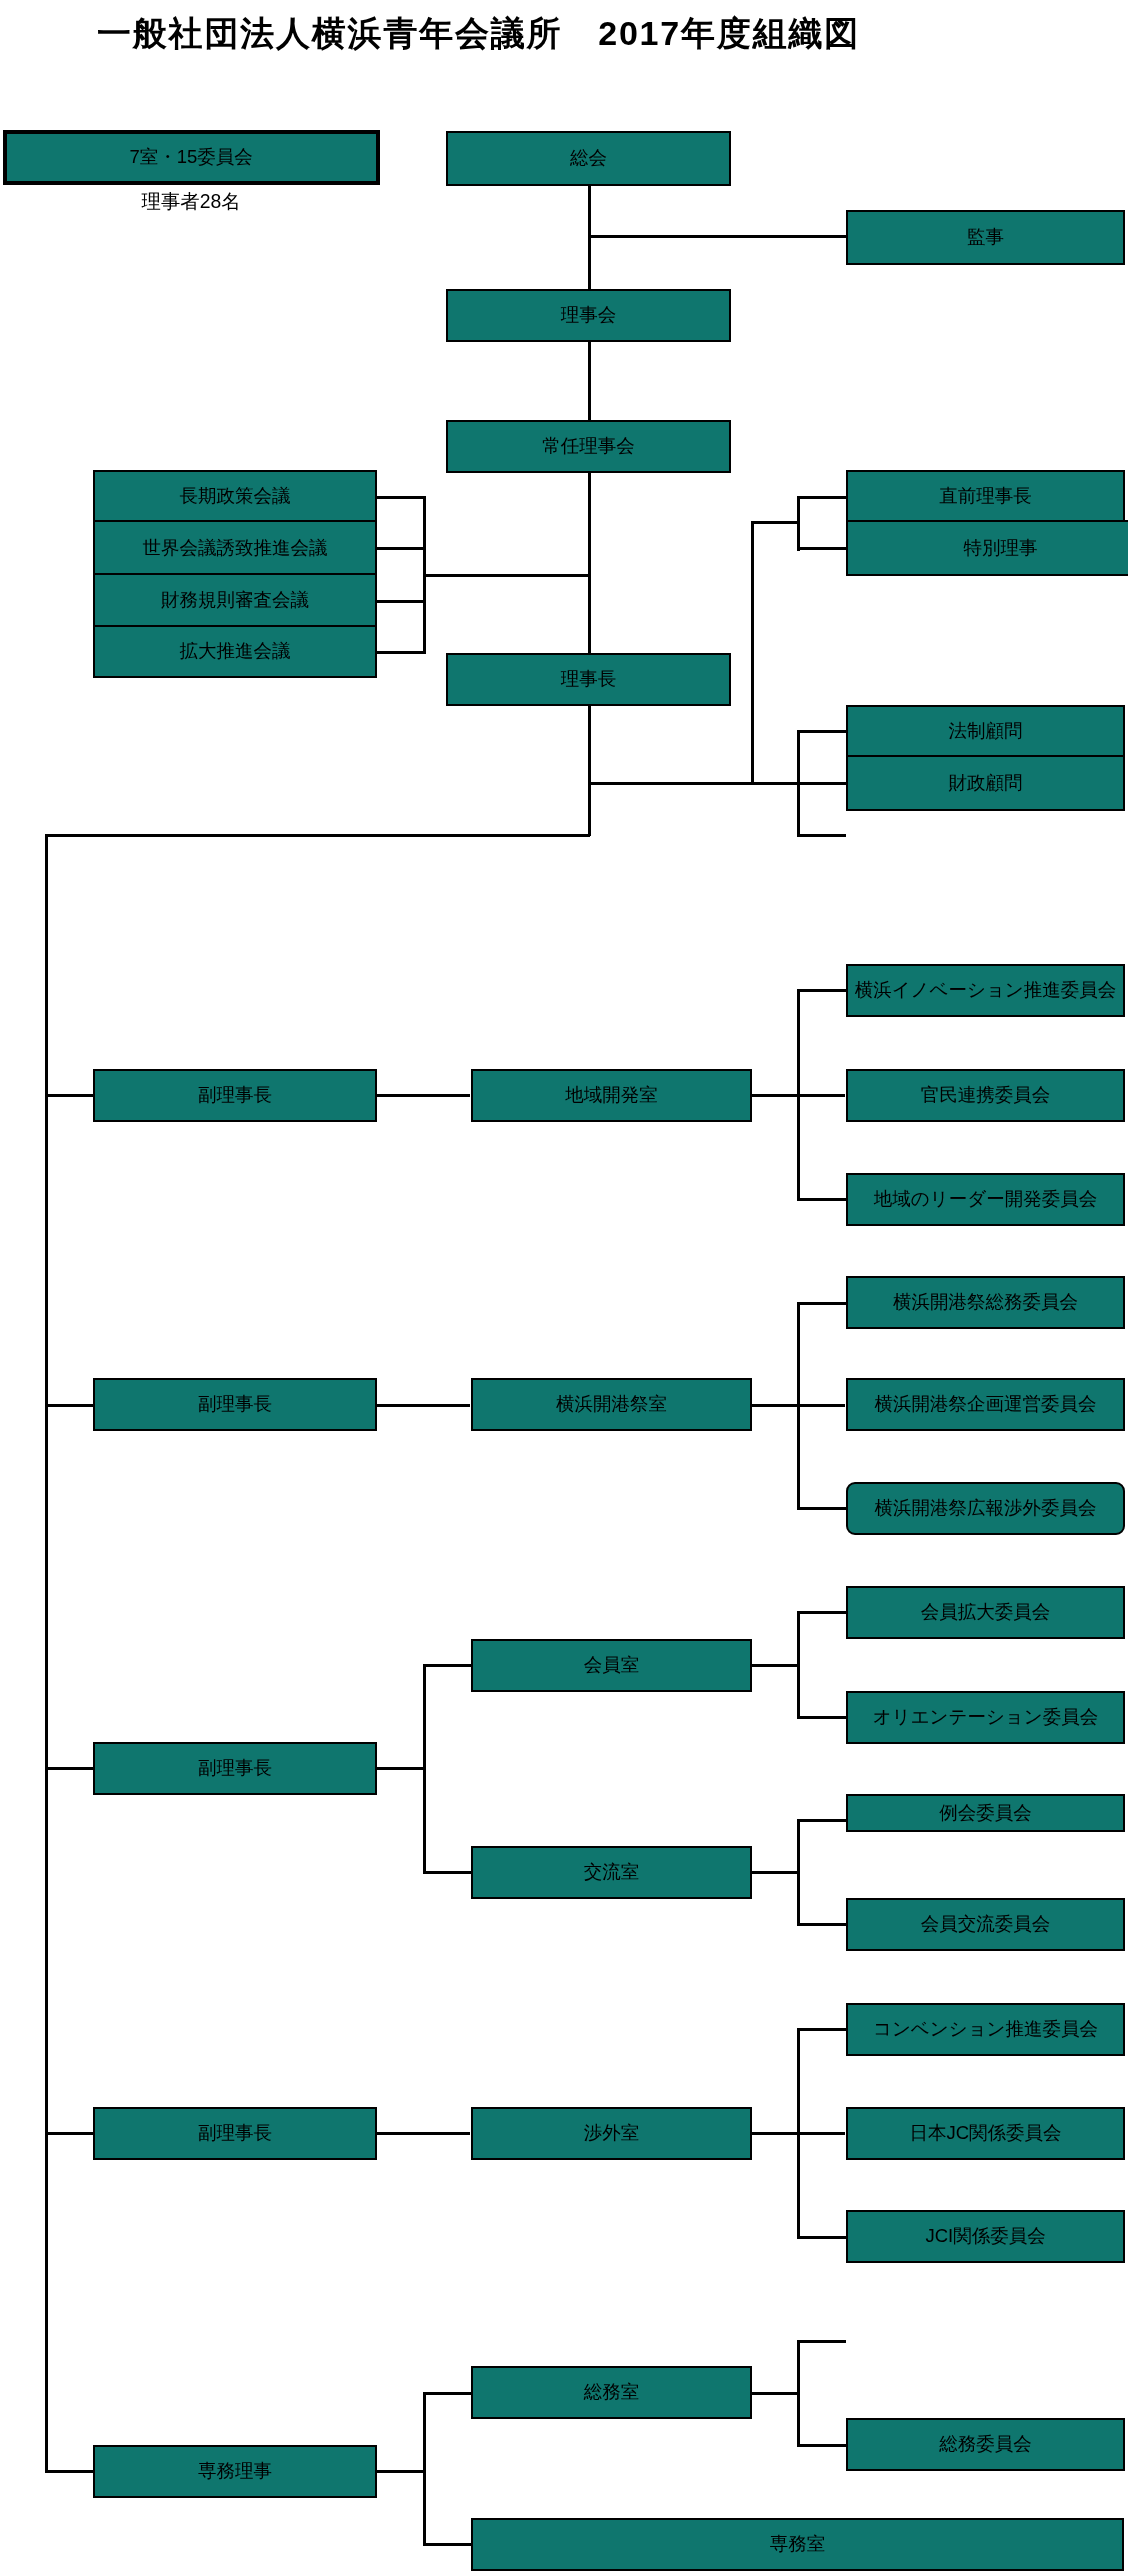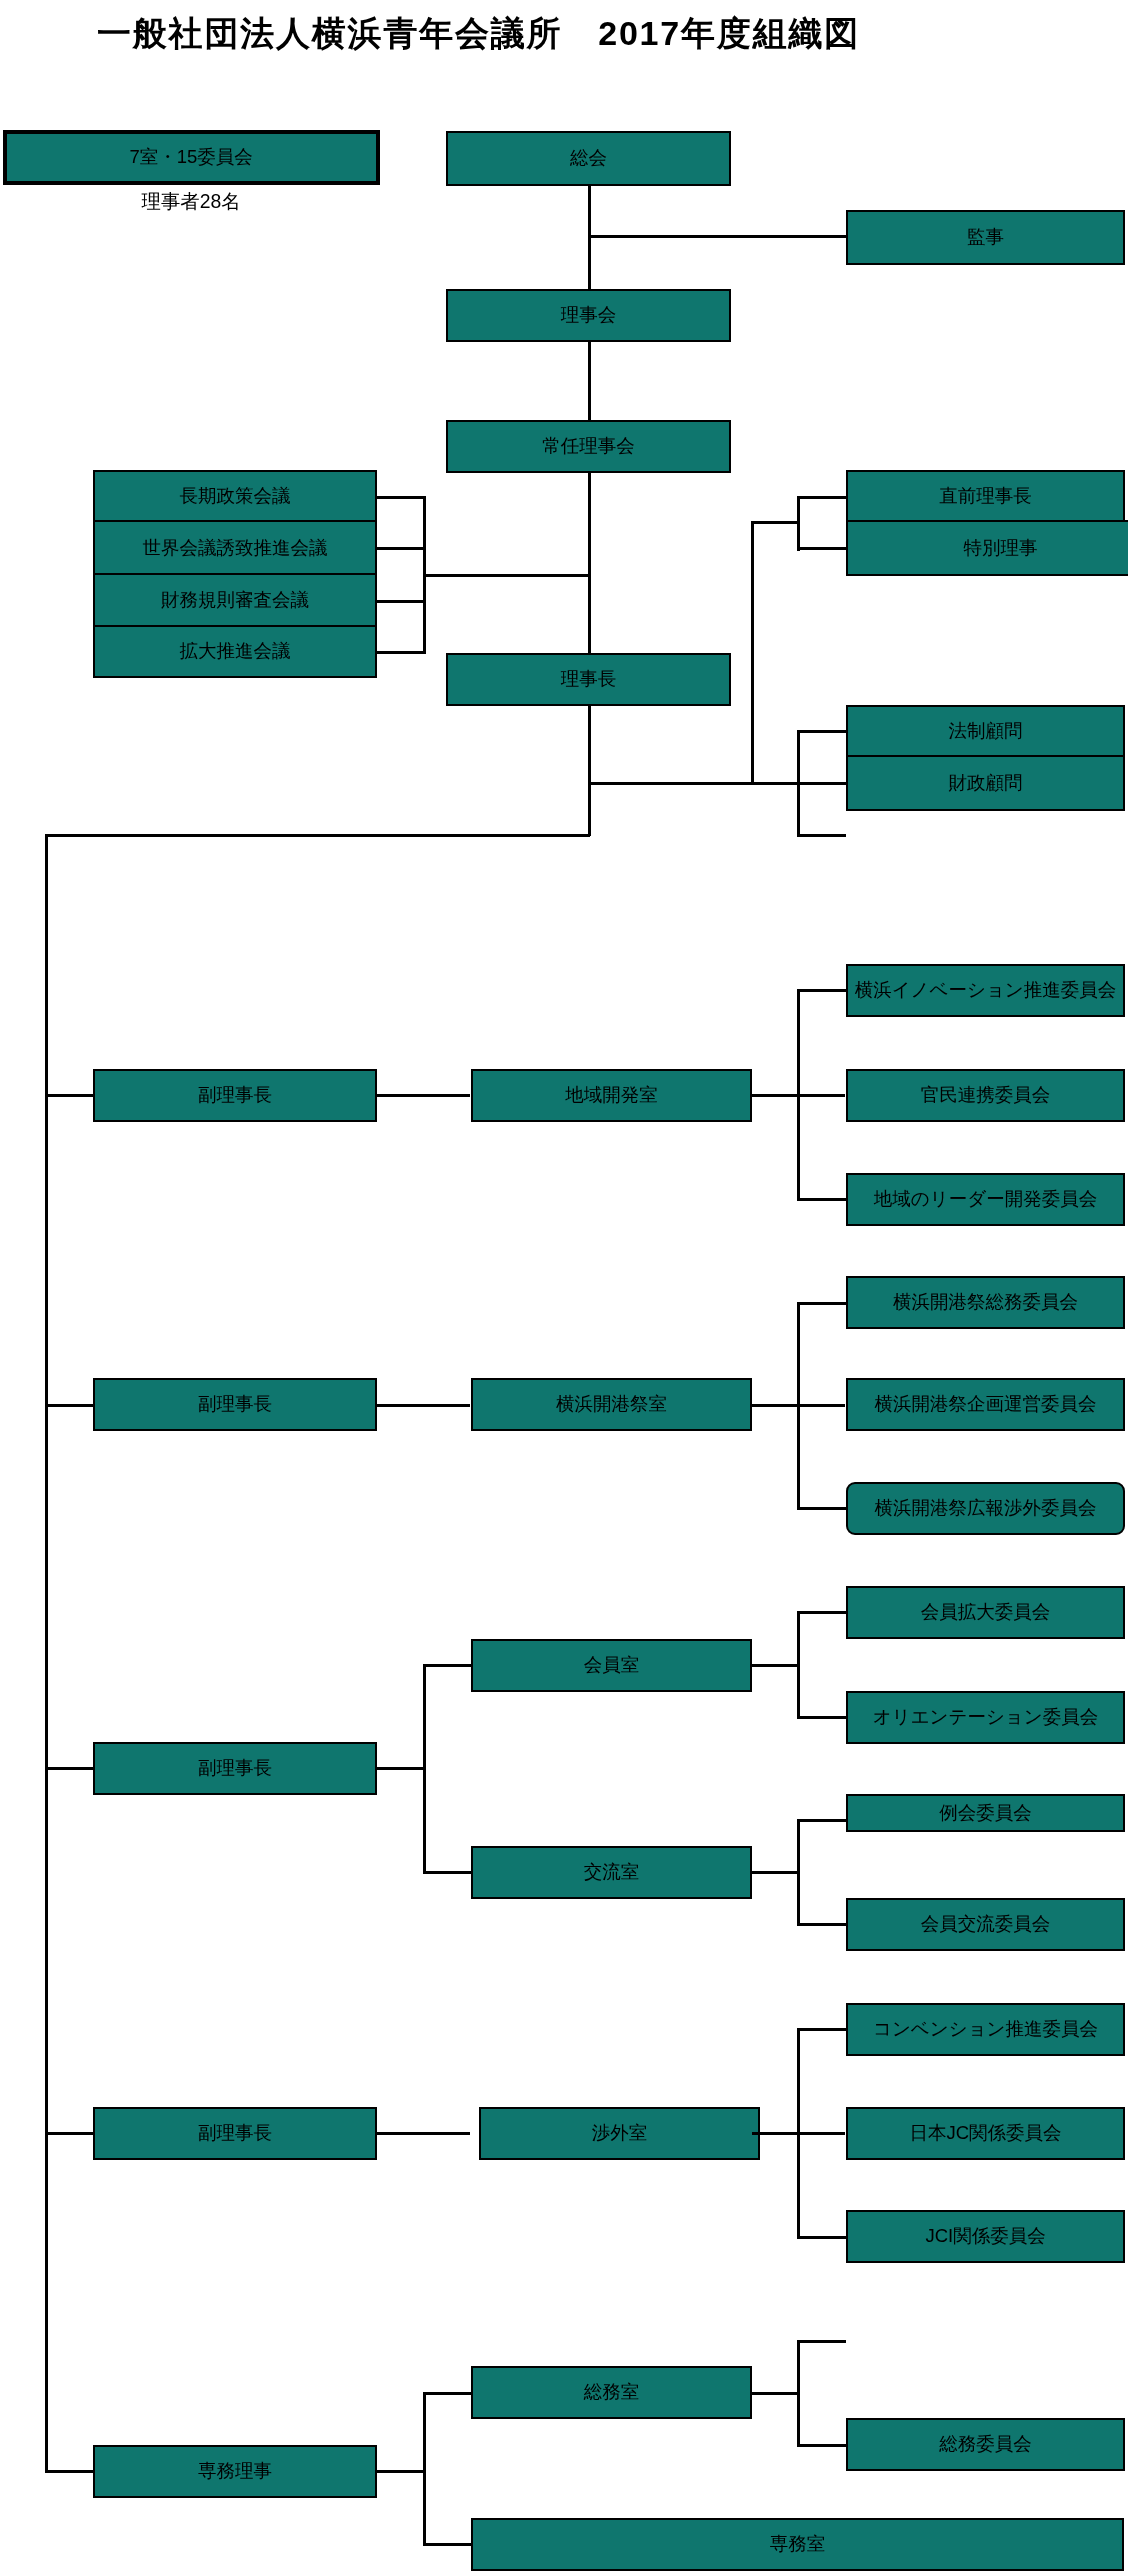--- a/index.html
+++ b/index.html
@@ -59,21 +59,21 @@
   <div class="box" style="left:93px;top:1069px;width:284px;height:53px;">副理事長</div>
   <div class="box" style="left:93px;top:1378px;width:284px;height:53px;">副理事長</div>
   <div class="box" style="left:93px;top:1742px;width:284px;height:53px;">副理事長</div>
   <div class="box" style="left:93px;top:2107px;width:284px;height:53px;">副理事長</div>
   <div class="box" style="left:93px;top:2445px;width:284px;height:53px;">専務理事</div>
 
   <div class="box" style="left:471px;top:1069px;width:281px;height:53px;">地域開発室</div>
   <div class="box" style="left:471px;top:1378px;width:281px;height:53px;">横浜開港祭室</div>
   <div class="box" style="left:471px;top:1639px;width:281px;height:53px;">会員室</div>
   <div class="box" style="left:471px;top:1846px;width:281px;height:53px;">交流室</div>
-  <div class="box" style="left:471px;top:2107px;width:281px;height:53px;margin-left:8px;">渉外室</div>
+  <div class="box" style="left:471px;top:2107px;width:281px;height:53px;">渉外室</div>
   <div class="box" style="left:471px;top:2366px;width:281px;height:53px;">総務室</div>
   <div class="box" style="left:471px;top:2518px;width:653px;height:53px;">専務室</div>
 
   <div class="box" style="left:846px;top:964px;width:279px;height:53px;">横浜イノベーション推進委員会</div>
   <div class="box" style="left:846px;top:1069px;width:279px;height:53px;">官民連携委員会</div>
   <div class="box" style="left:846px;top:1173px;width:279px;height:53px;">地域のリーダー開発委員会</div>
   <div class="box" style="left:846px;top:1276px;width:279px;height:53px;">横浜開港祭総務委員会</div>
   <div class="box" style="left:846px;top:1378px;width:279px;height:53px;">横浜開港祭企画運営委員会</div>
   <div class="box" style="left:846px;top:1482px;width:279px;height:53px;border-radius:9px;">横浜開港祭広報渉外委員会</div>
   <div class="box" style="left:846px;top:1586px;width:279px;height:53px;">会員拡大委員会</div>

